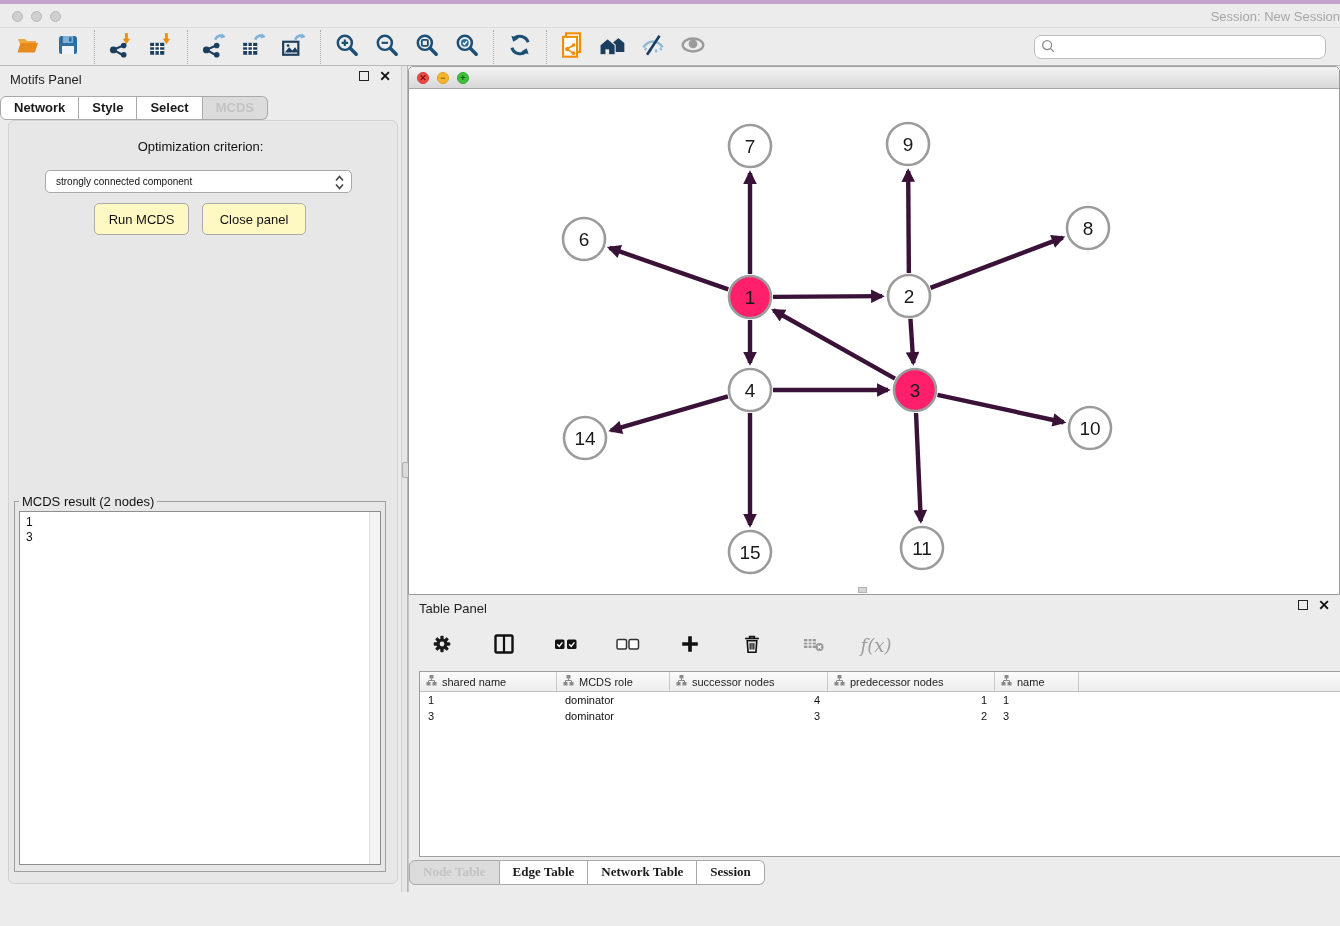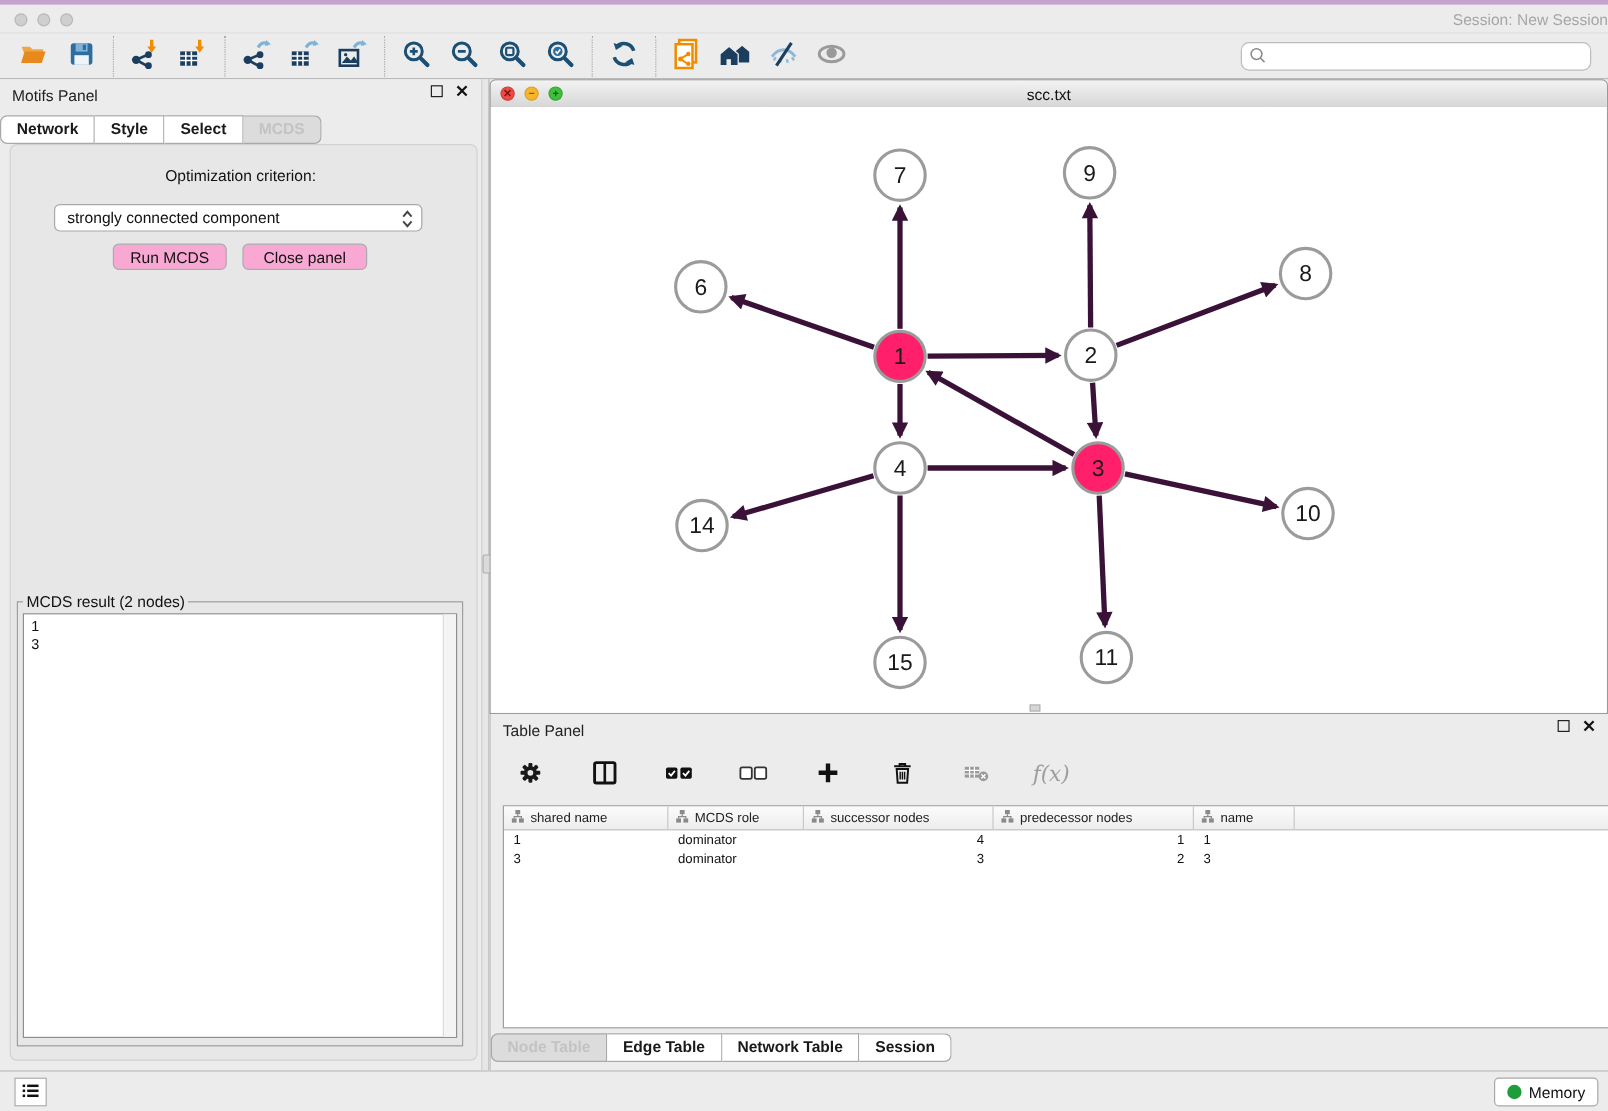--- a/index.html
+++ b/index.html
@@ -36,23 +36,23 @@
   .icon-maxim { width:10px; height:10px; border:1.6px solid #222; }
   .icon-close { font-size:14px; font-weight:bold; color:#111; line-height:10px; }
   .tabs-row { position:absolute; left:0; width:100%; display:flex; }
   .cp-tabs { top:30px; }
   .tab { border:1px solid #a9a9a9; border-left:none; background:#fff; color:#1a1a1a; font-size:13px; font-weight:bold; padding:3px 13px 4px; cursor:default; }
   .tab:first-child { border-left:1px solid #a9a9a9; border-radius:6px 0 0 6px; }
   .tab:last-child { border-radius:0 6px 6px 0; }
   .tab.active { background:#dcdcdc; color:#c3c3c3; }
   .cp-inner { position:absolute; left:8px; top:54px; width:390px; height:764px; background:#e7e7e7; border:1px solid #d2d2d2; border-radius:6px; }
   .opt-label { position:absolute; left:0; width:100%; top:73px; text-align:center; font-size:13px; color:#111; }
-  .criterion { position:absolute; left:45px; top:104px; width:307px; height:23px; background:#fff; border:1px solid #a8a8a8; border-radius:5px; font-size:13px; color:#111; display:flex; align-items:center; padding-left:10px; }
+  .criterion { position:absolute; left:45px; top:104px; width:307px; height:23px; background:#fff; border:1px solid #a8a8a8; border-radius:5px; font-size:10px; color:#111; display:flex; align-items:center; padding-left:10px; }
   .criterion .chev { position:absolute; right:6px; top:3px; }
-  .cp-btn { position:absolute; top:137px; height:22px; background:#f9a8d4; border:1px solid #ababab; border-radius:5px; font-size:13px; color:#111; font-family:"Liberation Sans",sans-serif; display:flex; align-items:center; justify-content:center; }
+  .cp-btn { position:absolute; top:137px; height:32px; background:#fef9c3; border:1px solid #ababab; border-radius:5px; font-size:13px; color:#111; font-family:"Liberation Sans",sans-serif; display:flex; align-items:center; justify-content:center; }
   .btn-run { left:94px; width:95px; }
   .btn-close { left:202px; width:104px; }
   .mcds-fieldset { position:absolute; left:14px; top:428px; width:372px; height:378px; border:1px solid #9f9f9f; background:transparent; }
   .mcds-fieldset legend { font-size:13px; color:#111; padding:0 3px; margin-left:4px; }
   .mcds-box { position:absolute; left:4px; top:2px; right:4px; bottom:6px; background:#fff; border:1px solid #8f8f8f; }
   .mcds-text { position:absolute; left:0; top:0; right:12px; bottom:0; padding:3px 6px; font-size:12px; line-height:15px; color:#111; white-space:pre; overflow:hidden; }
   .mcds-scroll { position:absolute; right:0; top:0; width:11px; bottom:0; background:#f4f4f4; border-left:1px solid #ddd; }
 
   
   .network-window { position:absolute; left:0; top:0; width:932px; height:529px; border:1px solid #9a9a9a; border-radius:5px 5px 0 0; background:#fff; }
@@ -315,21 +315,20 @@
 
     <div class="right-col">
 
       <div class="network-window">
         <div class="nw-titlebar">
           <div class="nw-traffic">
             <span class="nw-dot nw-close">✕</span>
             <span class="nw-dot nw-min">−</span>
             <span class="nw-dot nw-max">+</span>
           </div>
-          <div class="nw-title">scc.txt</div>
         </div>
         <div class="nw-canvas">
           <svg id="net-svg" width="930" height="505" viewBox="0 0 930 505">
               <defs>
                 <marker id="arrow" viewBox="0 0 10 10" refX="8" refY="5" markerWidth="3.6" markerHeight="3.1" orient="auto">
                   <path d="M0 0L10 5L0 10z" fill="#3a1238"></path>
                 </marker>
               </defs>
               <line x1="341" y1="185" x2="341" y2="84" stroke="#3a1238" stroke-width="4.4" marker-end="url(#arrow)"></line>
               <line x1="319.28718253123094" y1="200.4135938964542" x2="200.48895963725064" y2="158.90578107807553" stroke="#3a1238" stroke-width="4.4" marker-end="url(#arrow)"></line>
@@ -540,42 +539,23 @@
               </div>
               <div class="trow">
                 <div class="td" style="width: 137px; text-align: left;">3</div>
                 <div class="td" style="width: 113px; text-align: left;">dominator</div>
                 <div class="td" style="width: 158px; text-align: right;">3</div>
                 <div class="td" style="width: 167px; text-align: right;">2</div>
                 <div class="td" style="width: 84px; text-align: left;">3</div>
               </div>
             </div>
         </div>
-        <div class="tabs-row tp-tabs" style="left:0; width:100%;">
+        <div class="tabs-row tp-tabs" style="left:0; width:100%;font-family:Liberation Serif, serif;">
             <div class="tab active">Node Table</div>
             <div class="tab">Edge Table</div>
             <div class="tab">Network Table</div>
             <div class="tab">Session</div>
           </div>
       </div>
     </div>
   </div>
 
-  <div class="statusbar">
-    <button class="list-btn">
-        <span>
-      <svg width="17" height="16" viewBox="0 0 18 16">
-            <g fill="#111">
-              <rect x="2" y="2.5" width="2.2" height="2.2"></rect>
-              <rect x="6" y="2.5" width="10" height="2.2"></rect>
-              <rect x="2" y="6.9" width="2.2" height="2.2"></rect>
-              <rect x="6" y="6.9" width="10" height="2.2"></rect>
-              <rect x="2" y="11.3" width="2.2" height="2.2"></rect>
-              <rect x="6" y="11.3" width="10" height="2.2"></rect>
-            </g>
-          </svg></span>
-      </button>
-    <button class="memory-btn">
-      <span class="mem-dot" style="background: rgb(31, 157, 58);"></span>
-      <span>Memory</span>
-    </button>
-  </div>
 </div>
 
 </body></html>

